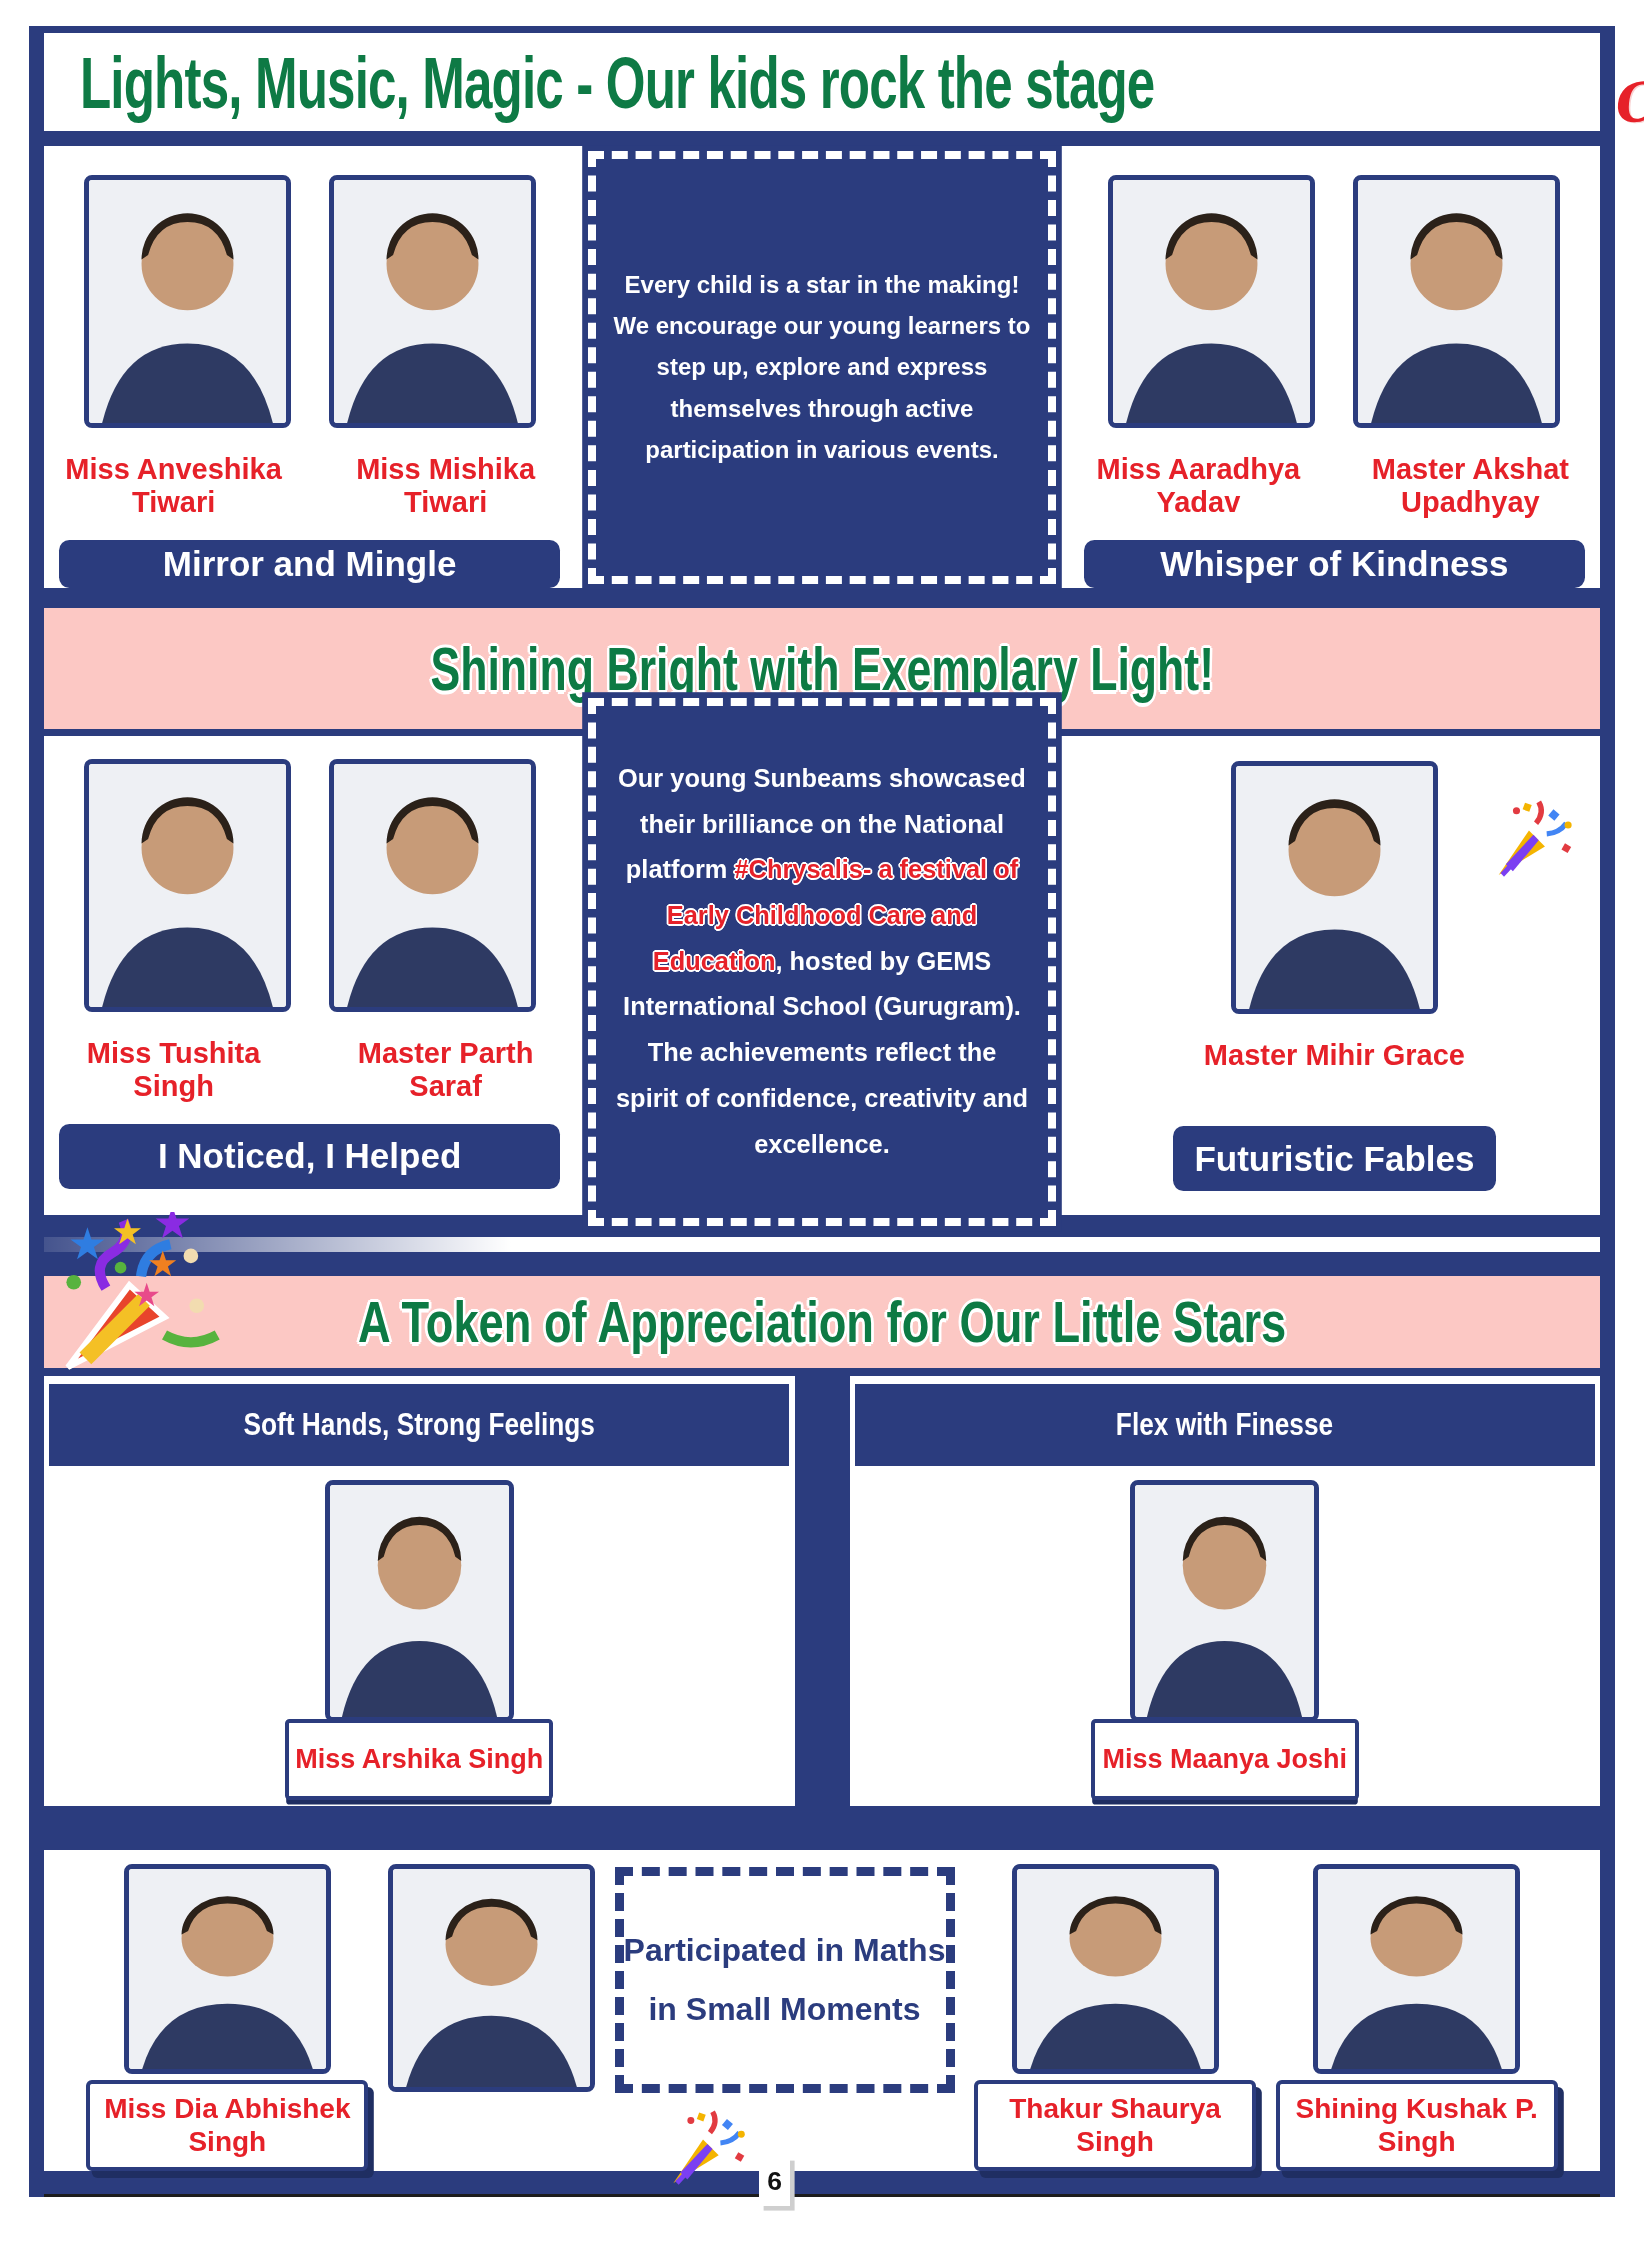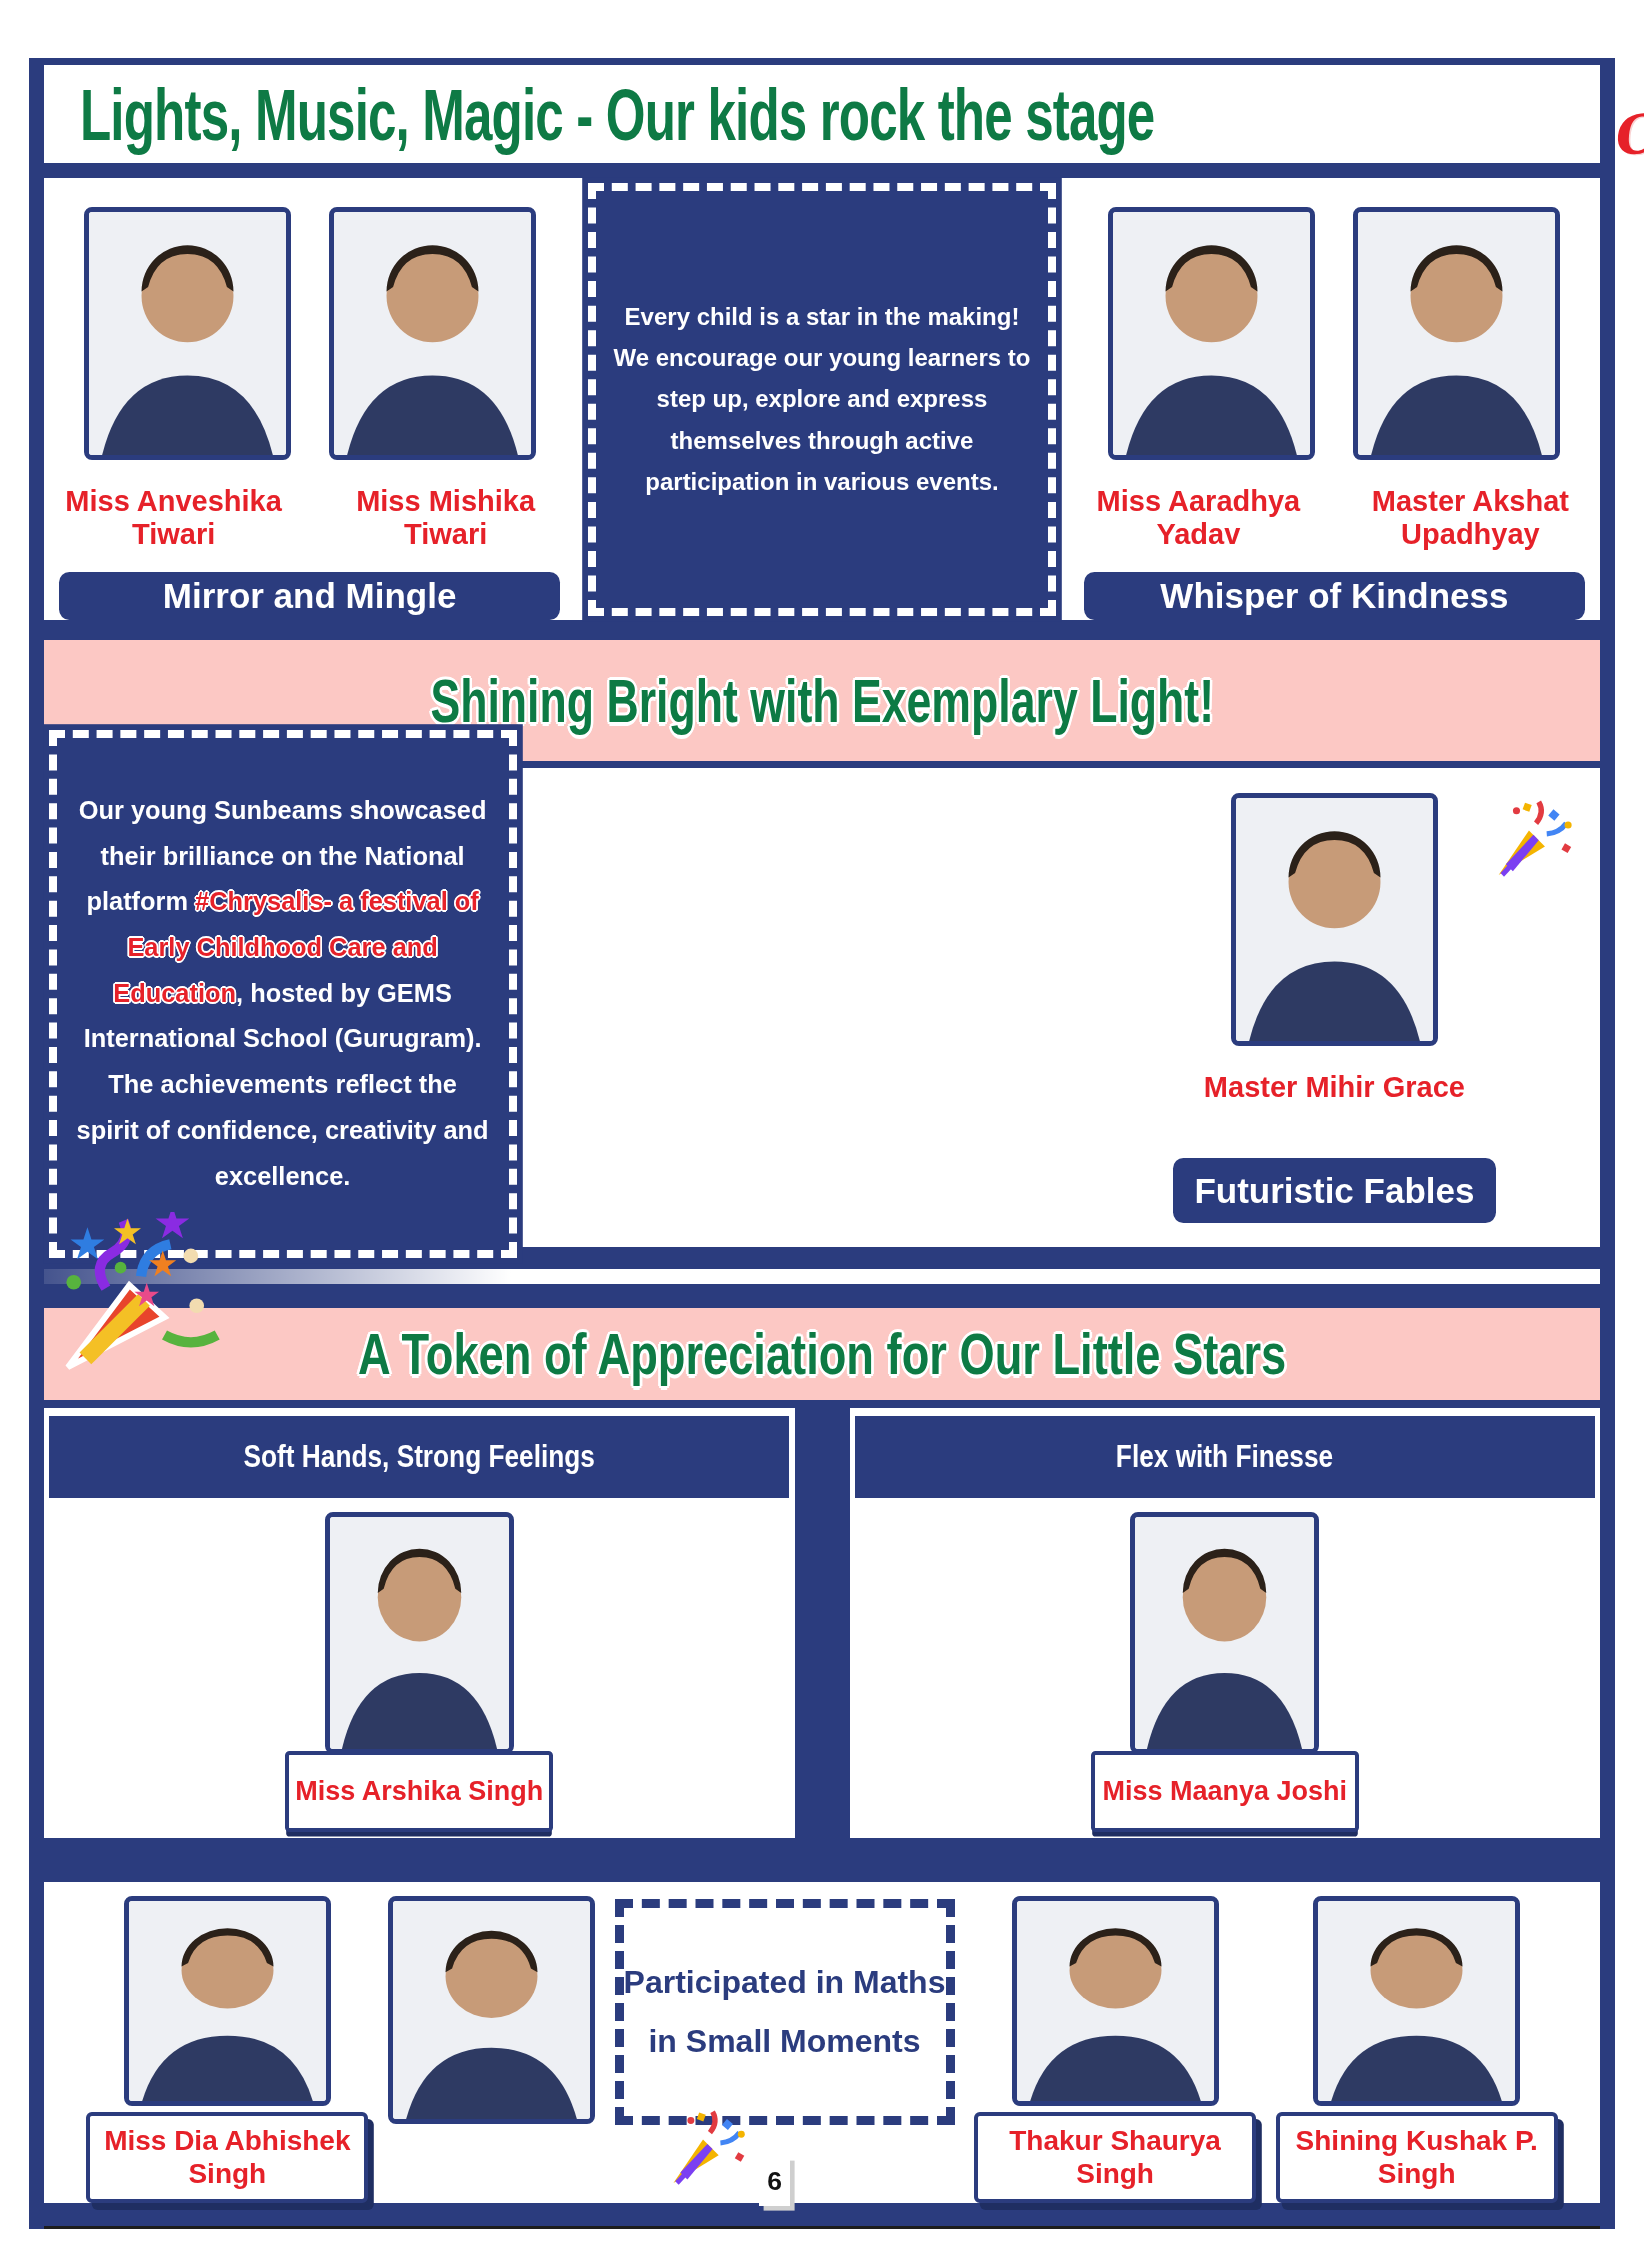--- a/index.html
+++ b/index.html
@@ -1,21 +1,21 @@
 <!DOCTYPE html>
 <html style="font-size:9.2px"><head>
 <meta charset="utf-8">
 <style>
   html,body{margin:0;padding:0;background:#ffffff;}
   .page{
     position:relative;width:1644px;height:2250px;background:#ffffff;
     font-family:"Liberation Sans",sans-serif;overflow:hidden;
   }
   .frame{
-    position:absolute;left:29px;top:58px;width:1586px;height:2171px;
+    position:absolute;left:29px;top:26px;width:1586px;height:2171px;
     box-sizing:border-box;border-left:15px solid #2b3c7e;border-right:15px solid #2b3c7e;
     background:#ffffff;
   }
   .navybar{background:#2b3c7e;}
   .h12{height:7px;}.h26{height:15px;}.h34{height:19.6px;}.h14{height:8px;}.h76{height:44px;}
 
   
   .header{height:98px;display:flex;align-items:center;}
   .title{
     color:#0e7a45;font-weight:bold;font-size:73px;letter-spacing:-1.2px;white-space:nowrap;
@@ -223,20 +223,39 @@
       </div>
     </div>
 
     <div class="navybar h34"></div>
 
     <div class="pink-band band1">
       <div class="green-title gt1">Shining Bright with Exemplary Light!</div>
     </div>
 
     <div class="three-col s2">
+      <div class="pair-group">
+        <div class="photos" style="margin-top:23px;">
+          <div class="photo-card">
+              <svg viewBox="0 0 90 110" preserveAspectRatio="none">
+                <use href="#kidshape"></use>
+              </svg>
+            </div>
+          <div class="photo-card">
+              <svg viewBox="0 0 90 110" preserveAspectRatio="none">
+                <use href="#kidshape"></use>
+              </svg>
+            </div>
+        </div>
+        <div class="names">
+          <div class="kid-name">Miss Tushita Singh</div>
+          <div class="kid-name">Master Parth Saraf</div>
+        </div>
+        <div class="event-banner">I Noticed, I Helped</div>
+      </div>
 
       <div class="info-box info-s2">
         <div><span>Our young Sunbeams showcased their brilliance on the National platform </span><span class="hl">#Chrysalis- a festival of Early Childhood Care and Education</span><span>, hosted by GEMS International School (Gurugram). The achievements reflect the spirit of confidence, creativity and excellence.</span></div>
       </div>
 
       <div class="pair-group">
         <div class="photos" style="margin-top:25.4px;">
           <div class="photo-card">
               <svg viewBox="0 0 90 110" preserveAspectRatio="none">
                 <use href="#kidshape"></use>

